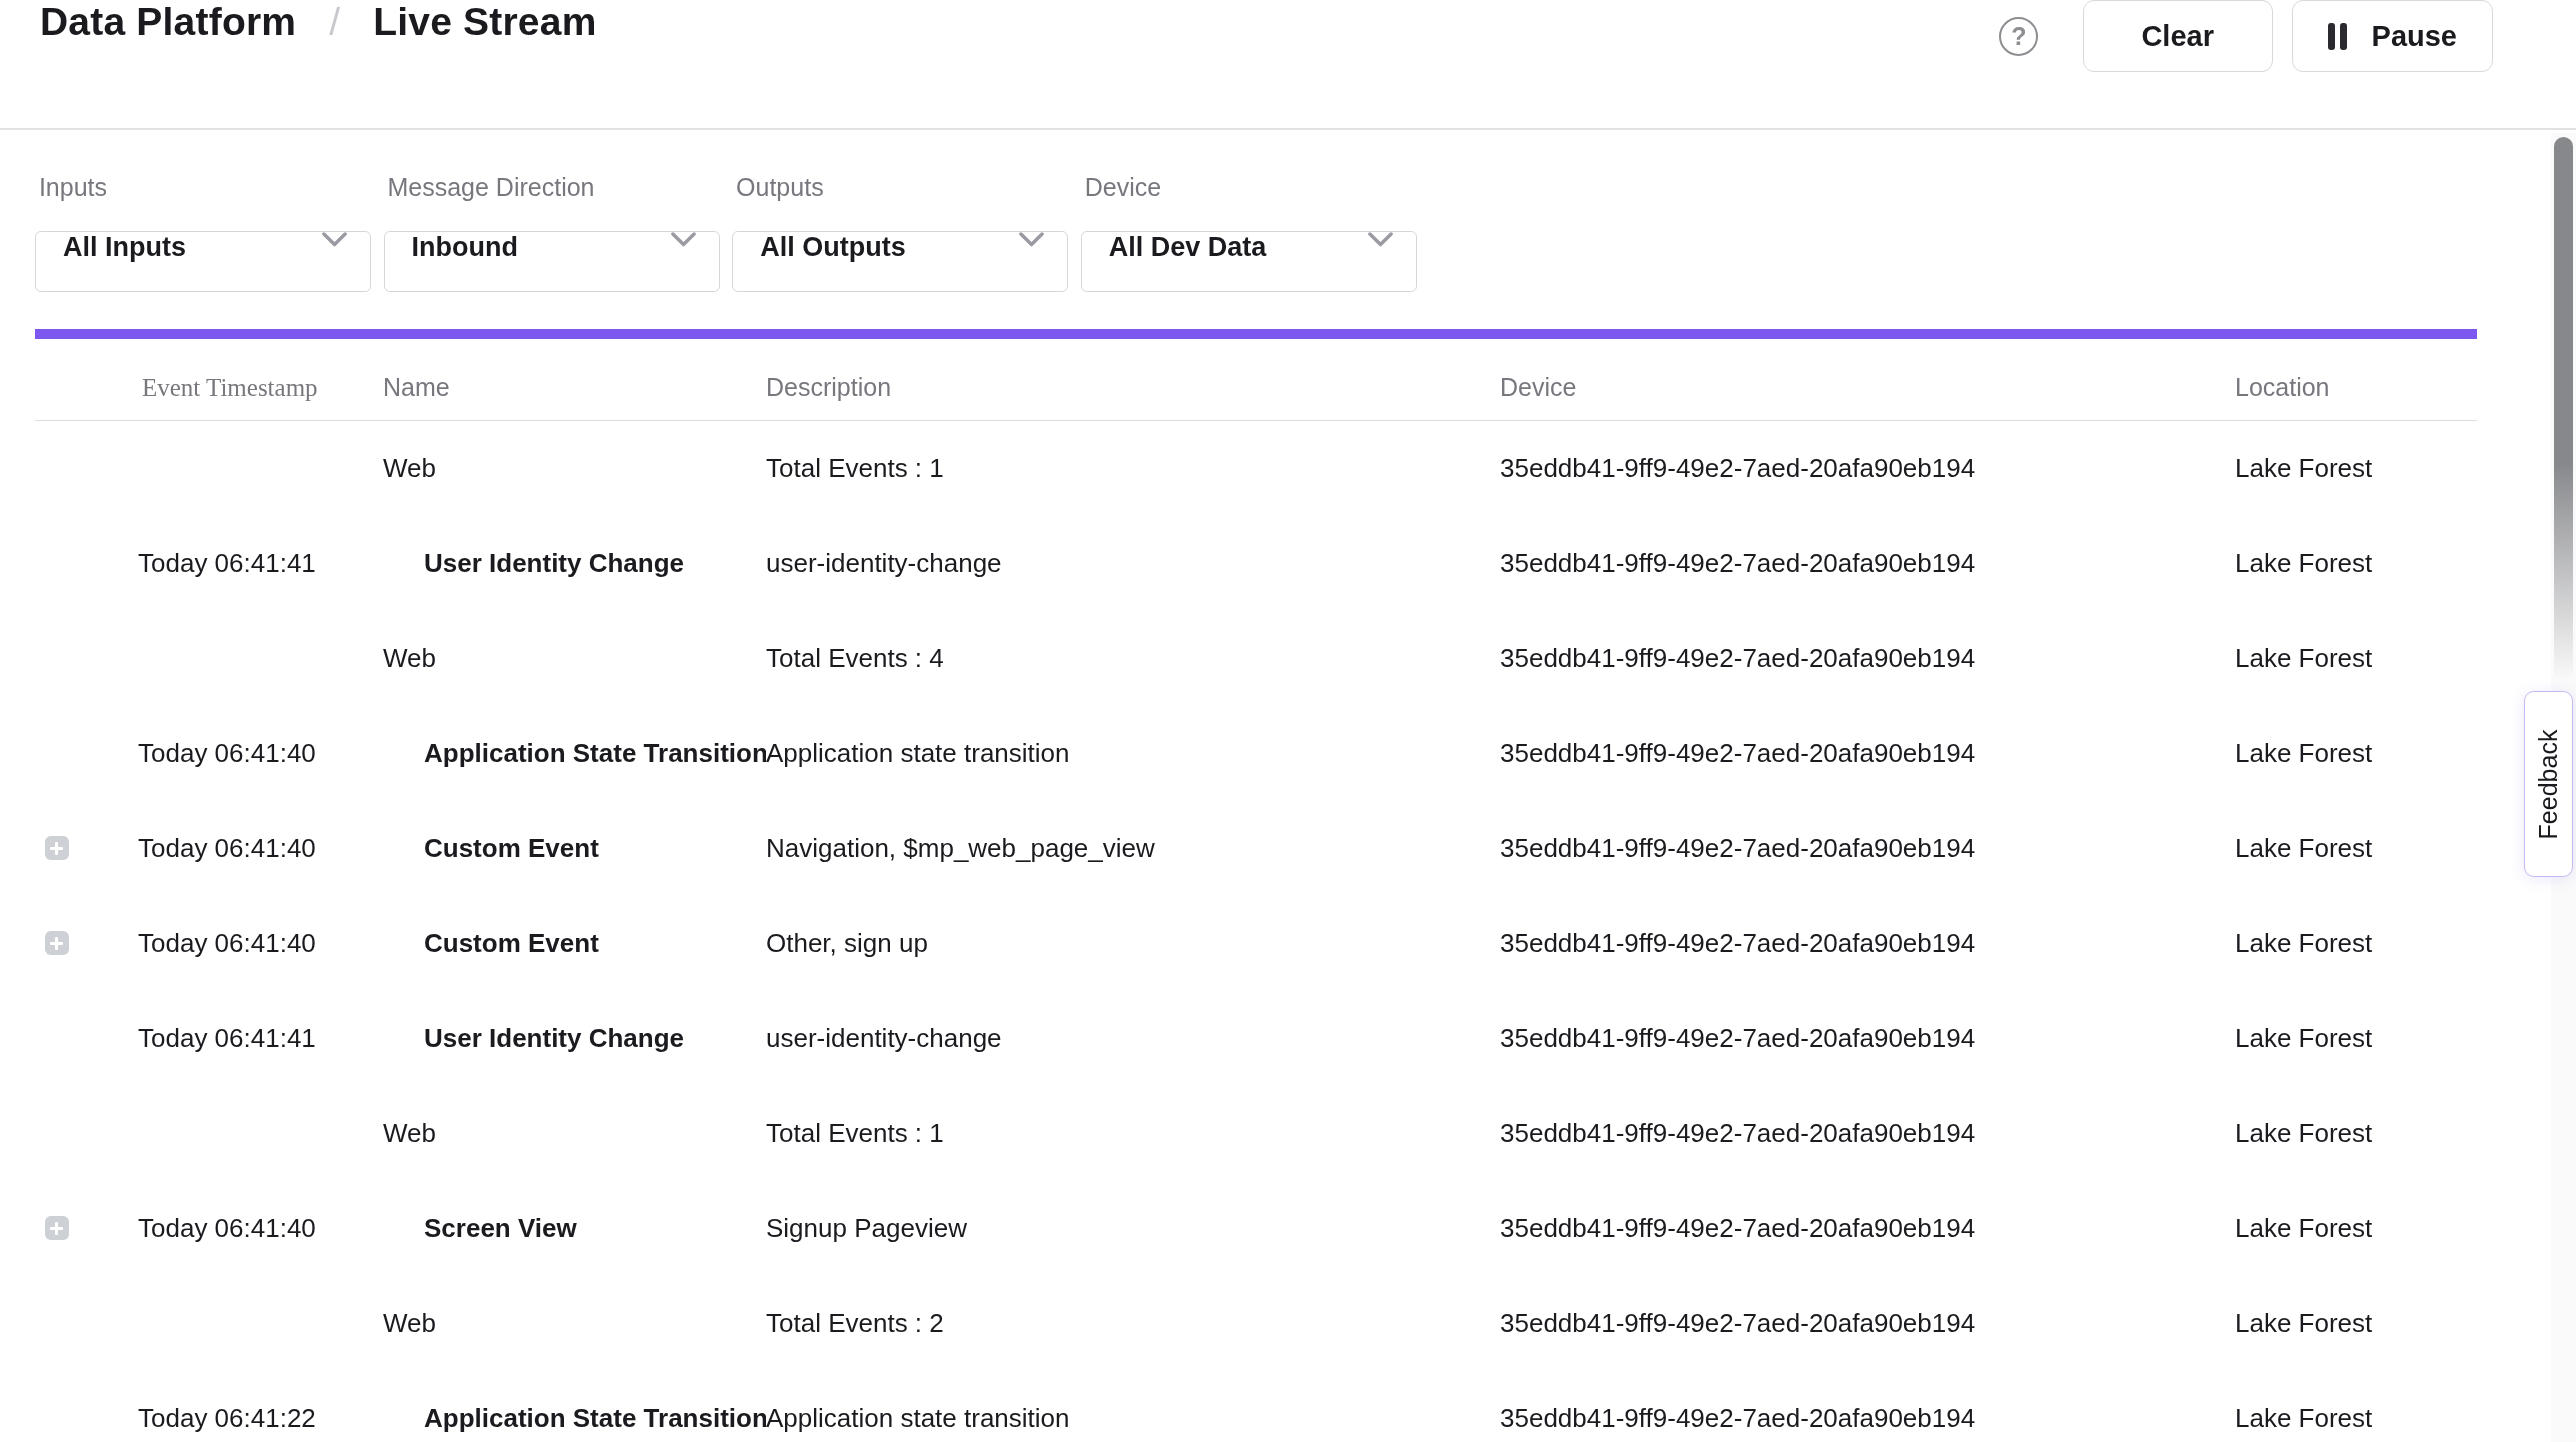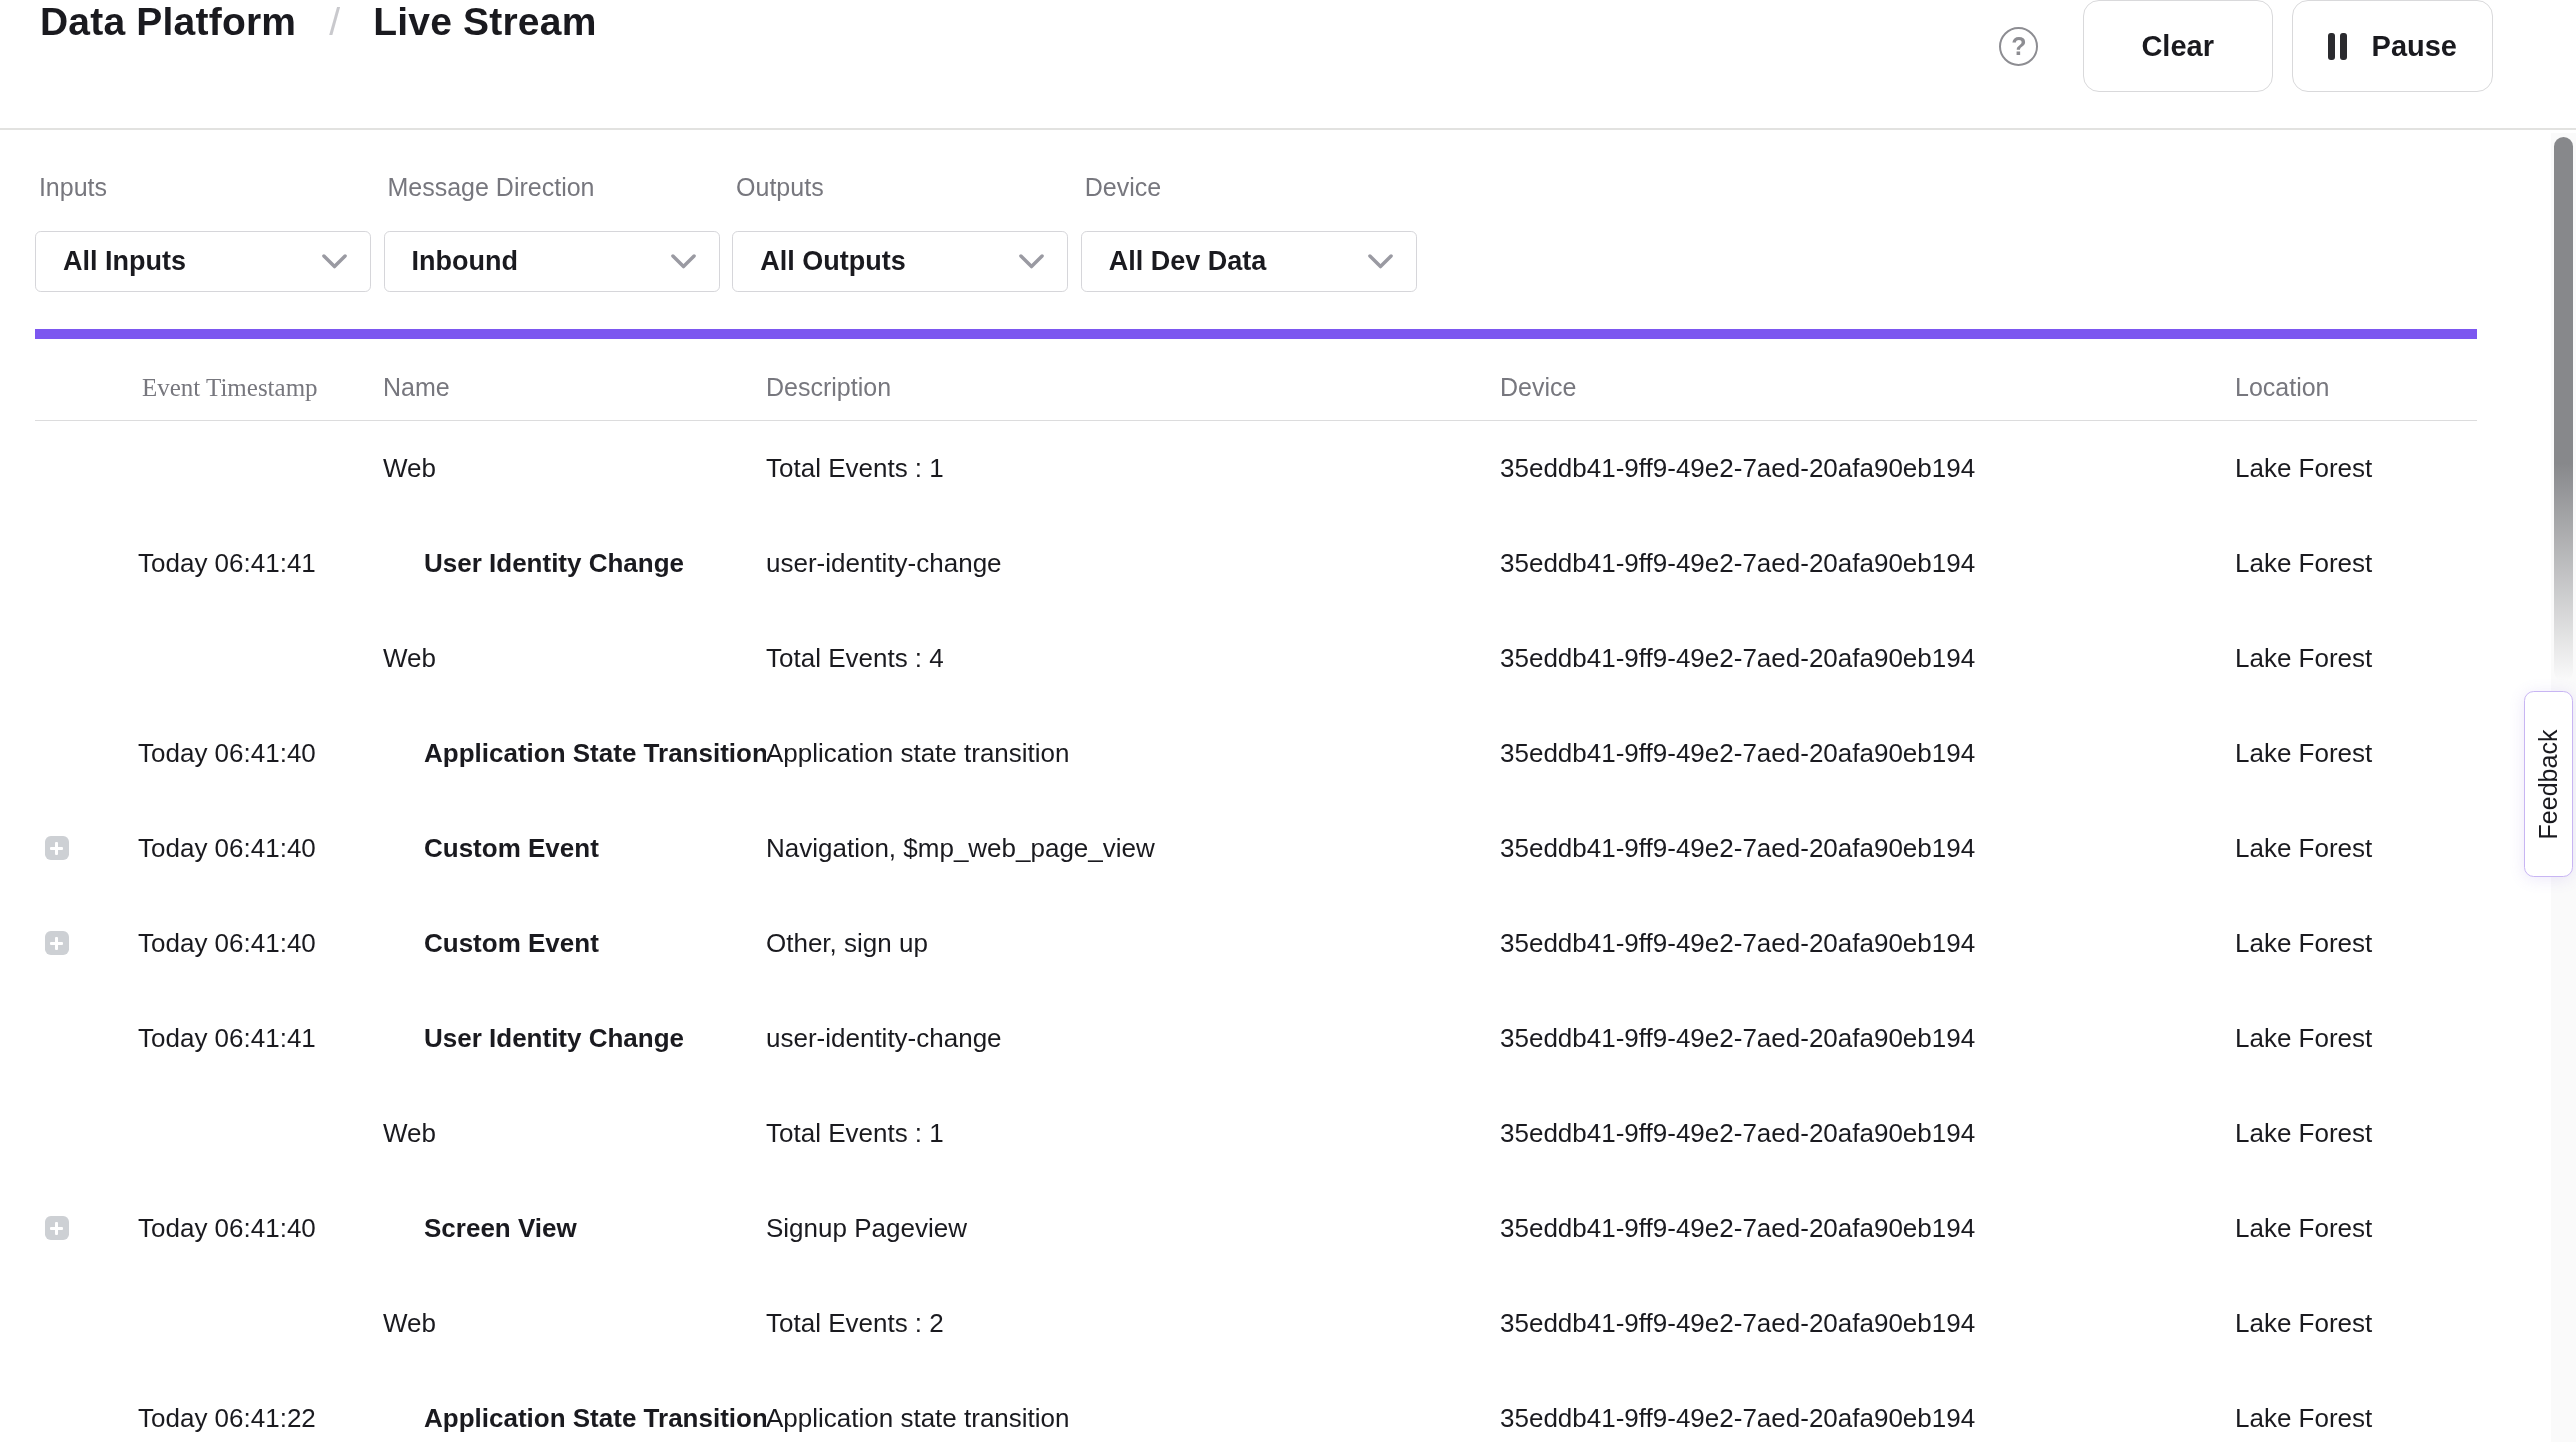--- a/index.html
+++ b/index.html
@@ -25,36 +25,36 @@
   .breadcrumb .sep { color: #c9c9cd; font-weight: 300; font-size: 39px; }
   .header-actions { display: flex; align-items: center; gap: 19.4px; }
   .help-badge {
     width: 39px; height: 39px; margin-right: 25px;
     border: 2.9px solid #8d8d92; border-radius: 50%;
     color: #8d8d92; font-size: 25px; font-weight: 700;
     display: flex; align-items: center; justify-content: center;
     cursor: pointer;
   }
   .btn {
-    height: 92px; min-width: 190px;
-    background: #fff; border: 1.9px solid #d9d9db; border-radius: 16px;
+    height: 72px; min-width: 190px;
+    background: #fff; border: 1.9px solid #d9d9db; border-radius: 11px;
     display: flex; align-items: center; justify-content: center; gap: 25px;
     font-family: inherit; font-size: 29px; font-weight: 700; color: #1a1a1f;
     padding: 0 35px; cursor: pointer;
   }
   .pause-glyph { display: inline-flex; gap: 4.9px; }
   .pause-glyph i { display: block; width: 6.8px; height: 27px; border-radius: 2.9px; background: #2b2b2f; }
 
   
   .filters { display: flex; gap: 12.6px; padding: 43px 0 0 35px; background: #fff; }
   .filter-label { font-size: 25px; color: #77777e; padding-left: 3.9px; margin-bottom: 29px; }
   .select {
     width: 336px; height: 61px;
     border: 1.9px solid #d6d6da; border-radius: 5.8px; background: #fff;
-    display: flex; align-items: center; justify-content: space-between;
+    display: flex; justify-content: space-between;
     padding: 0 23px 0 27px;
     font-size: 27px; font-weight: 700; cursor: pointer;
   }
   .chevron { display: block; flex: 0 0 auto; }
 
   
   .progress-bar {
     margin: 37px 0 0 35px;
     width: 2442px; height: 9.7px;
     background: #7c57f0;

